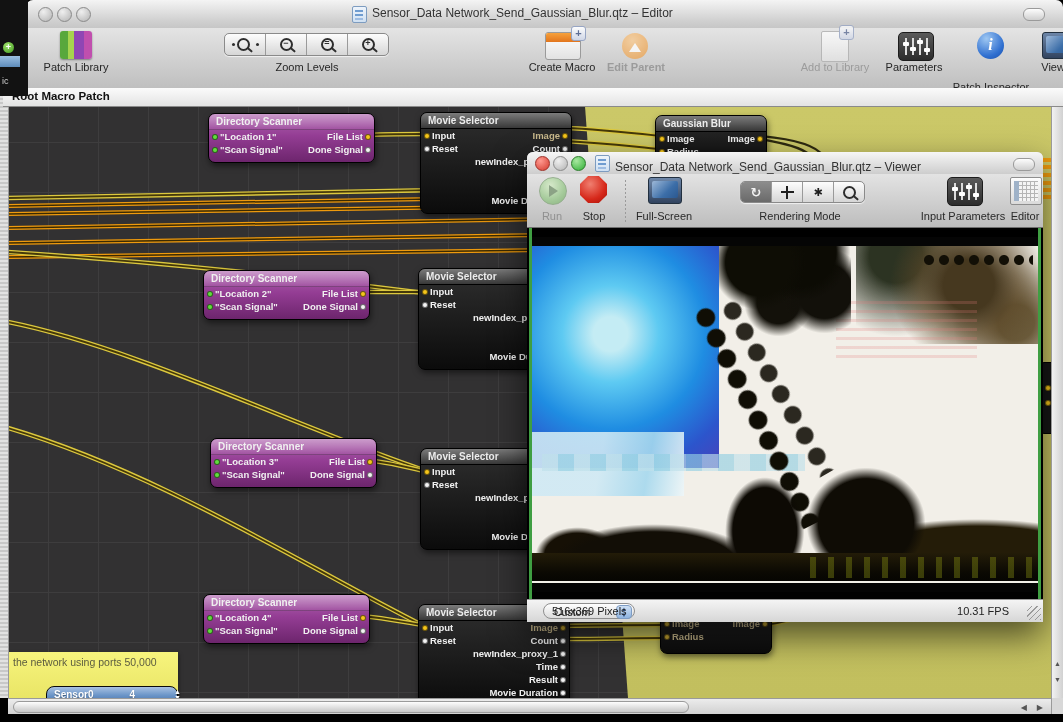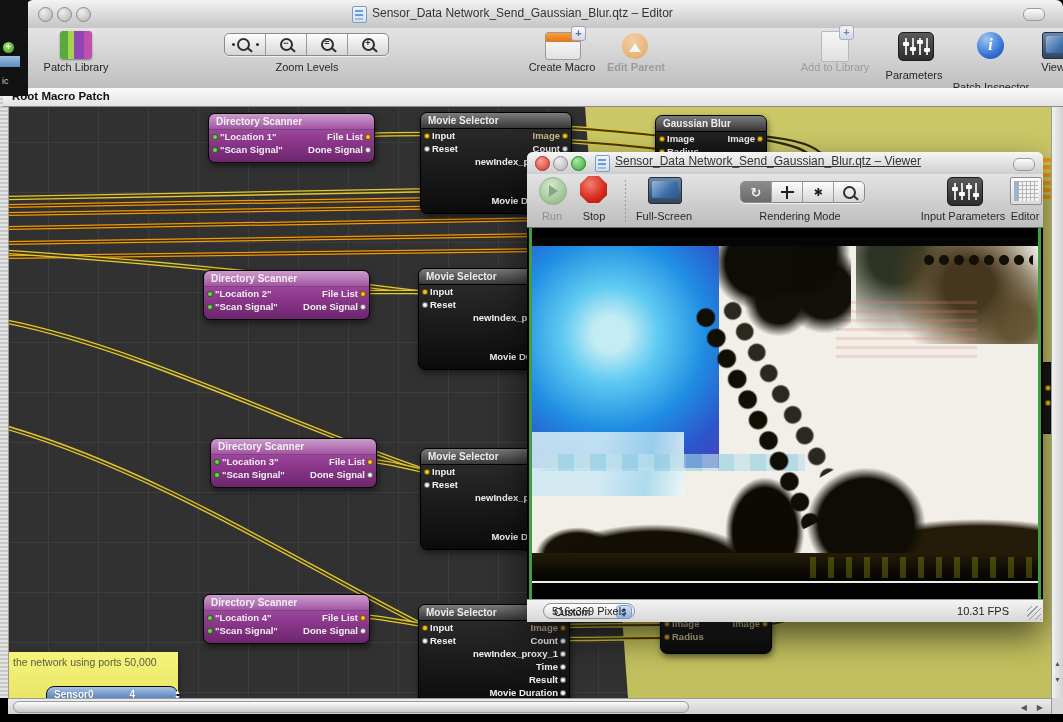--- a/index.html
+++ b/index.html
@@ -496,42 +496,42 @@
 
     <div id="ic-editparent" class="abs"></div>
     <span class="tlabel dim" style="left:610px;font-weight:bold;">Edit Parent</span>
 
     <div id="ic-addlib" class="abs">
         <span class="plus-badge">+</span>
       </div>
     <span class="tlabel dim" style="left:809px;">Add to Library</span>
 
     <div id="ic-params" class="abs sliders"></div>
-    <span class="tlabel" style="left:888px;margin-top:8px;">Parameters</span>
+    <span class="tlabel" style="left:888px;">Parameters</span>
 
     <div id="ic-inspect" class="abs">i</div>
     <span class="tlabel" style="left:965px;margin-top:20px;">Patch Inspector</span>
 
     <div id="ic-viewer" class="abs"></div>
     <span class="tlabel" style="left:1032px;">Viewer</span>
   </div>
 
   <div id="rootbar" class="abs">
     <span>Root Macro Patch</span>
   </div>
 
   <div id="leftstrip" class="abs"></div>
 
   <div id="vwin" class="abs">
     <div id="vtitle" class="abs">
       <i class="tl red" style="left:8px;top:4px;"></i>
       <i class="tl" style="left:26px;top:4px;"></i>
       <i class="tl green" style="left:44px;top:4px;"></i>
       <span class="doc-icon" style="left:68px;top:3px;"></span>
-      <span class="tbar-title" style="left:88px;top:2px;font-size:12px;text-decoration:underline;">Sensor_Data Network_Send_Gaussian_Blur.qtz – Viewer</span>
+      <span class="tbar-title" style="left:88px;top:8px;font-size:12px;">Sensor_Data Network_Send_Gaussian_Blur.qtz – Viewer</span>
       <span class="pill" style="right:8px;top:6px;"></span>
     </div>
 
     <div id="vtoolbar" class="abs">
       <div id="vrun" class="abs"></div>
       <span class="vlabel dim" style="left:25px;">Run</span>
       <div id="vstop" class="abs"></div>
       <span class="vlabel" style="left:67px;">Stop</span>
       <div id="vsep" class="abs"></div>
       <div id="ic-fullscreen" class="abs"></div>

